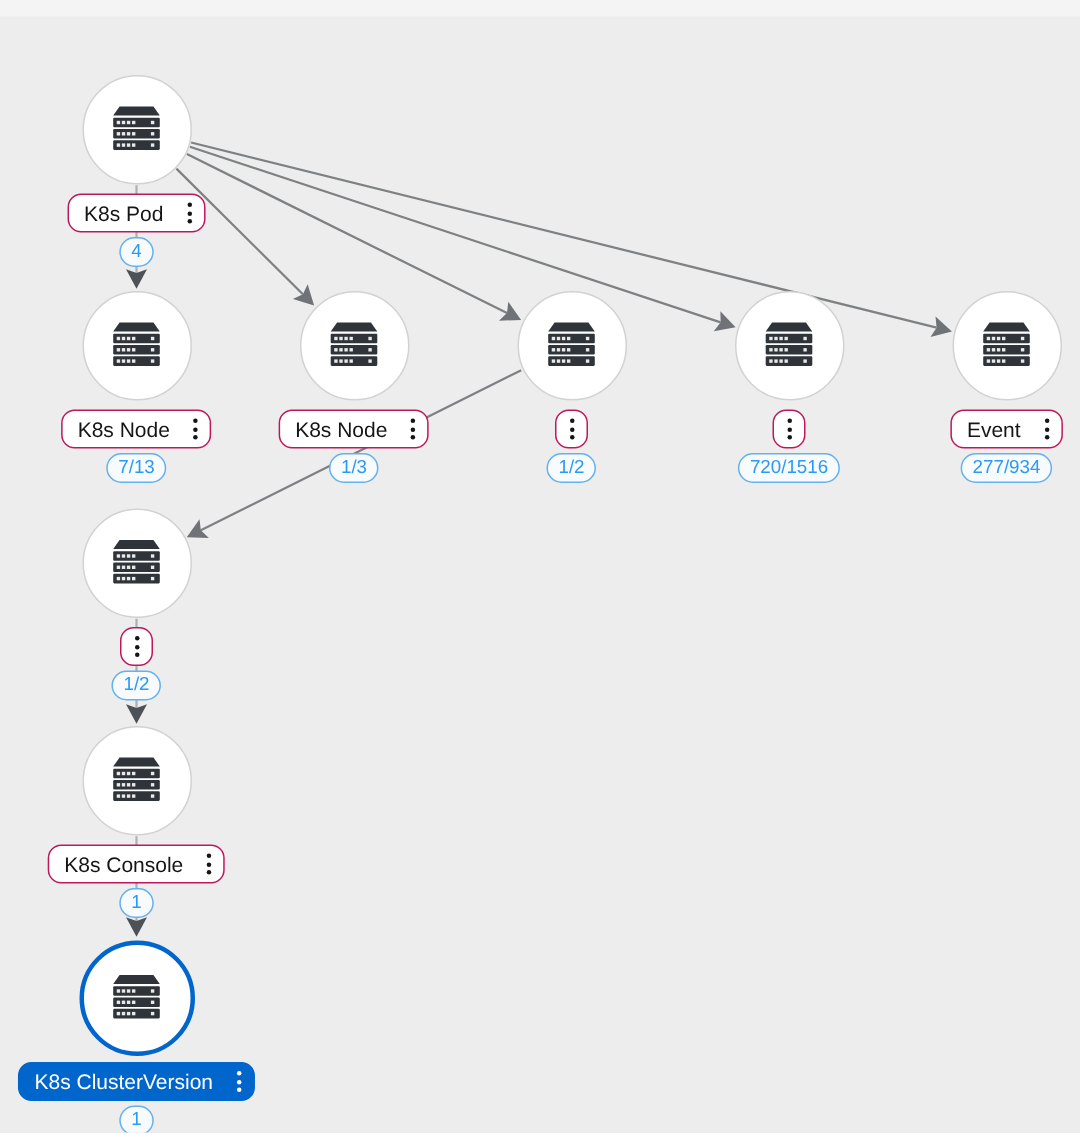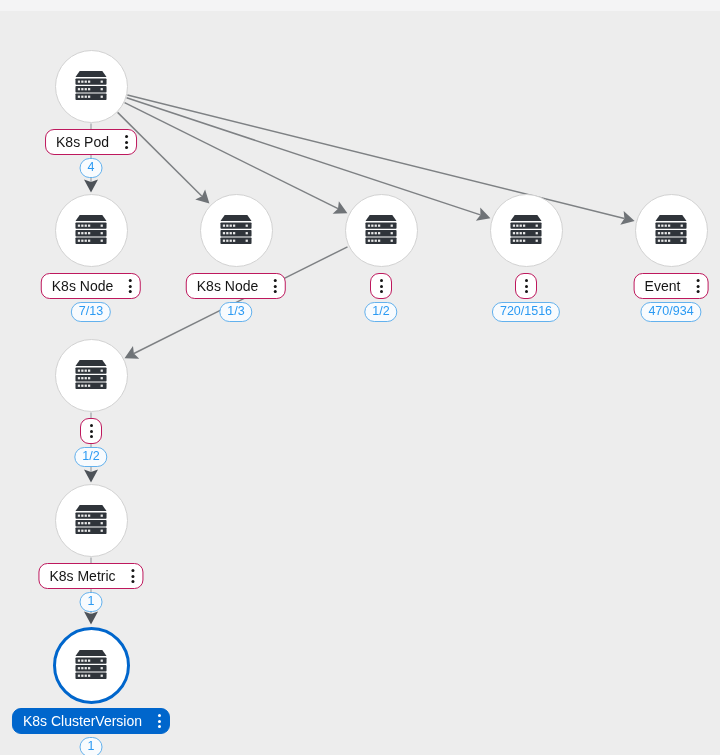--- a/index.html
+++ b/index.html
@@ -292,21 +292,21 @@
       </div>
       <div class="label">
         <span class="label-text">Event</span>
         <span class="divider"></span>
         <span class="kebab">
           <i></i>
           <i></i>
           <i></i>
         </span>
       </div>
-      <div class="badge">470/934</div>
+      <div class="badge">277/934</div>
     </div>
     <div class="node" style="left: 91px; top: 375px;">
       <div class="circle">
         <svg class="server-icon" width="38" height="32" viewBox="0 0 40 34" aria-hidden="true">
           <polygon points="8,1 32,1 36.5,7.5 3.5,7.5" fill="currentColor"></polygon>
           <rect x="3.5" y="9" width="33" height="6.8" rx="0.8" fill="currentColor"></rect>
           <rect x="3.5" y="17" width="33" height="6.8" rx="0.8" fill="currentColor"></rect>
           <rect x="3.5" y="25" width="33" height="6.8" rx="0.8" fill="currentColor"></rect>
           <g fill="#e9e9e9">
             <rect x="6" y="11.2" width="2.4" height="2.4"></rect>
@@ -357,21 +357,21 @@
             <rect x="30.2" y="19.2" width="2.4" height="2.4"></rect>
             <rect x="6" y="27.2" width="2.4" height="2.4"></rect>
             <rect x="9.6" y="27.2" width="2.4" height="2.4"></rect>
             <rect x="13.2" y="27.2" width="2.4" height="2.4"></rect>
             <rect x="16.8" y="27.2" width="2.4" height="2.4"></rect>
             <rect x="30.2" y="27.2" width="2.4" height="2.4"></rect>
           </g>
         </svg>
       </div>
       <div class="label">
-        <span class="label-text">K8s Metric</span>
+        <span class="label-text">K8s Console</span>
         <span class="divider"></span>
         <span class="kebab">
           <i></i>
           <i></i>
           <i></i>
         </span>
       </div>
       <div class="badge">1</div>
     </div>
     <div class="node selected" style="left: 91px; top: 665px;">

